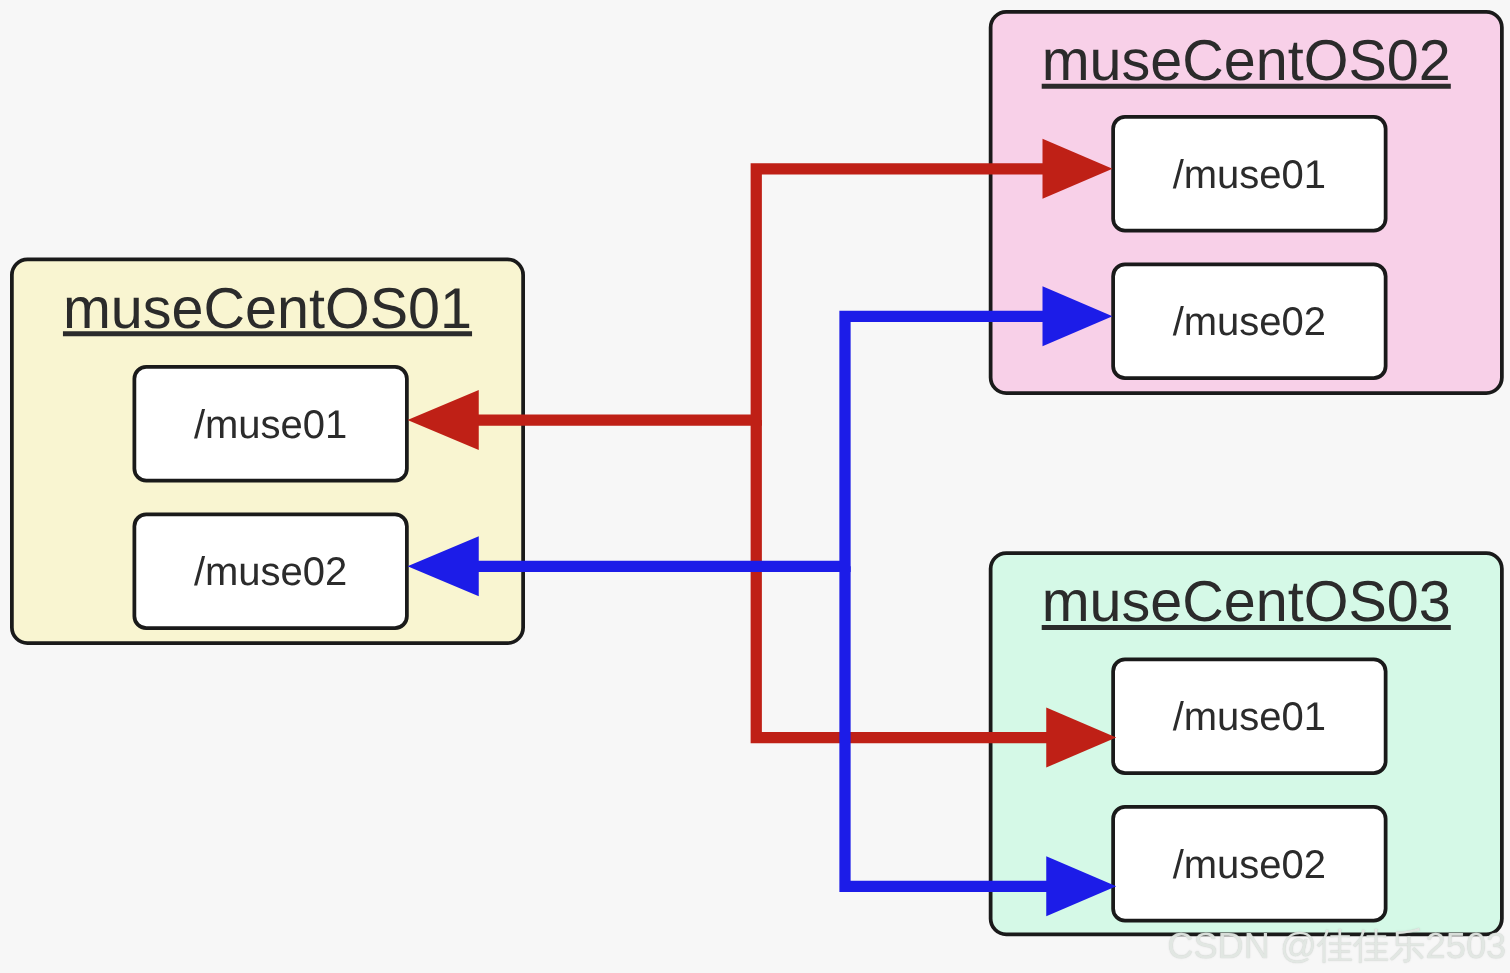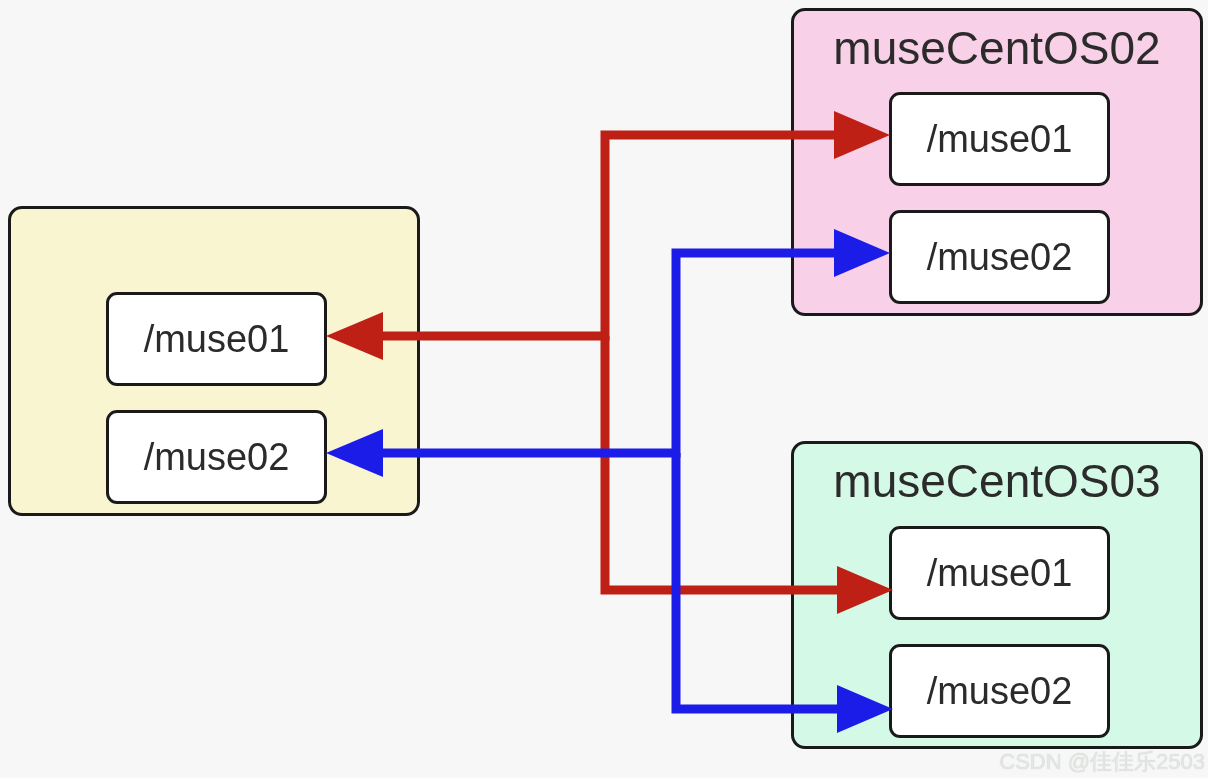--- a/index.html
+++ b/index.html
@@ -21,36 +21,37 @@
     border-radius: 14px;
   }
   .node-title {
     margin-top: 11px;
     text-align: center;
     font-size: 46px;
     line-height: 52px;
     color: #2b2b2b;
     letter-spacing: 0px;
     white-space: nowrap;
+    text-decoration: underline;
   }
   .mount-box {
     position: absolute;
     box-sizing: border-box;
     left: 95px;
     width: 221px;
     height: 94px;
     background: #ffffff;
     border: 3px solid #1a1a1a;
     border-radius: 11px;
     display: flex;
     align-items: center;
     justify-content: center;
   }
   .mount-label {
-    font-size: 38px;
+    font-size: 32px;
     color: #2b2b2b;
     white-space: nowrap;
   }
   #node-1 { left: 8px;   top: 206px; width: 412px; height: 310px; background: #f9f5d1; }
   #node-2 { left: 791px; top: 8px;   width: 412px; height: 308px; background: #f8d0e8; }
   #node-3 { left: 791px; top: 441px; width: 412px; height: 308px; background: #d5f9e7; }
 
   #node-1 .mount-0 { top: 83px; }
   #node-1 .mount-1 { top: 201px; }
   #node-2 .mount-0 { top: 81px; }
@@ -70,30 +71,31 @@
   .connector-line {
     fill: none;
     stroke-width: 9px;
     stroke-linejoin: miter;
   }
   .watermark {
     position: absolute;
     right: 3px;
     bottom: 1px;
     z-index: 9;
-    font-size: 22px;
+    font-size: 29px;
     color: rgba(228, 233, 229, 0.92);
     text-shadow: 0 0 1px rgba(150,155,150,0.55);
     white-space: nowrap;
   }
 </style>
 </head>
 <body style="background-color: rgb(247, 247, 247);">
 
 <div class="server-node" id="node-1" style="background-color: rgb(249, 245, 209);">
+  <div class="node-title">museCentOS01</div>
   <div class="mount-box mount-0" style="background-color: rgb(255, 255, 255);">
     <span class="mount-label">/muse01</span>
   </div>
   <div class="mount-box mount-1" style="background-color: rgb(255, 255, 255);">
     <span class="mount-label">/muse02</span>
   </div>
 </div>
 
 <div class="server-node" id="node-2" style="background-color: rgb(248, 208, 232);">
   <div class="node-title">museCentOS02</div>

